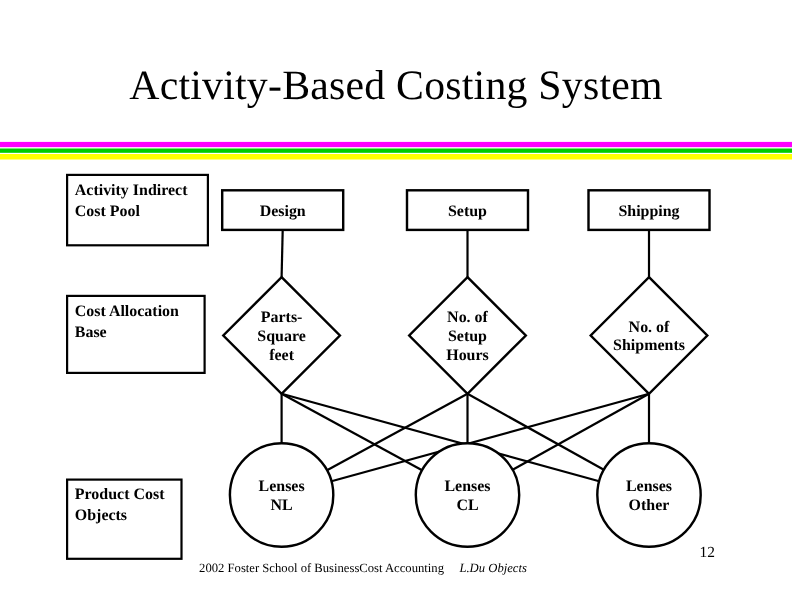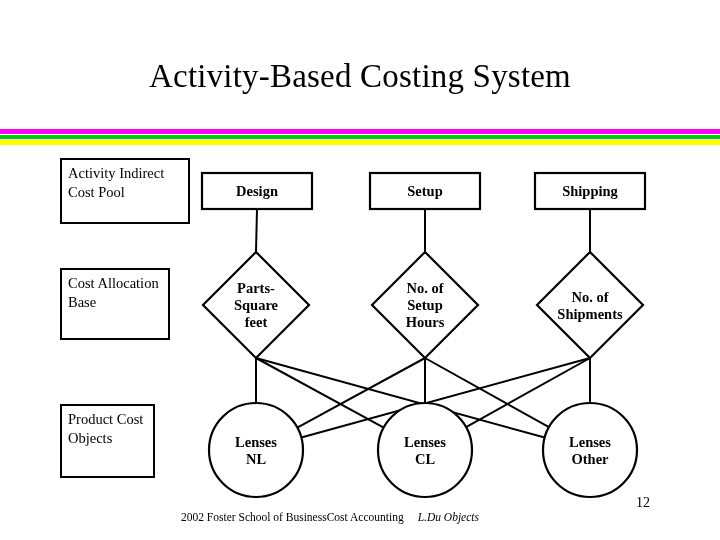--- a/index.html
+++ b/index.html
@@ -17,21 +17,21 @@
   }
 
   
   #slide-title {
     position: absolute;
     left: 0;
     top: 58px;
     width: 720px;
     text-align: center;
     font-family: "Liberation Serif", "DejaVu Serif", serif;
-    font-size: 33px;
+    font-size: 38px;
     font-weight: normal;
     letter-spacing: 0.2px;
     line-height: 1.1;
     white-space: nowrap;
   }
 
   
   #divider {
     position: absolute;
     left: 0;
@@ -44,29 +44,29 @@
   #divider .stripe-white   { height: 1px; }
   #divider .stripe-green   { height: 4px; }
   #divider .stripe-yellow  { height: 5px; }
 
   
   .row-label {
     position: absolute;
     border: 2px solid #000000;
     background: #ffffff;
     box-sizing: border-box;
-    font-weight: normal;
+    font-weight: bold;
     font-size: 14.5px;
     line-height: 1.28;
     padding: 4px 0 4px 6px;
     font-family: "Liberation Serif", "DejaVu Serif", serif;
   }
   #row-label-activity { left: 60px; top: 158px;  width: 130px; height: 66px; }
-  #row-label-base     { left: 60px; top: 268px;  width: 110px; height: 72px; }
-  #row-label-objects  { left: 60px; top: 404px;  width: 95px;  height: 74px; }
+  #row-label-base     { left: 60px; top: 268px;  width: 127px; height: 72px; }
+  #row-label-objects  { left: 60px; top: 435px;  width: 106px;  height: 74px; }
 
   
   #diagram {
     position: absolute;
     left: 0;
     top: 0;
     width: 720px;
     height: 540px;
   }
   #diagram .edge {

